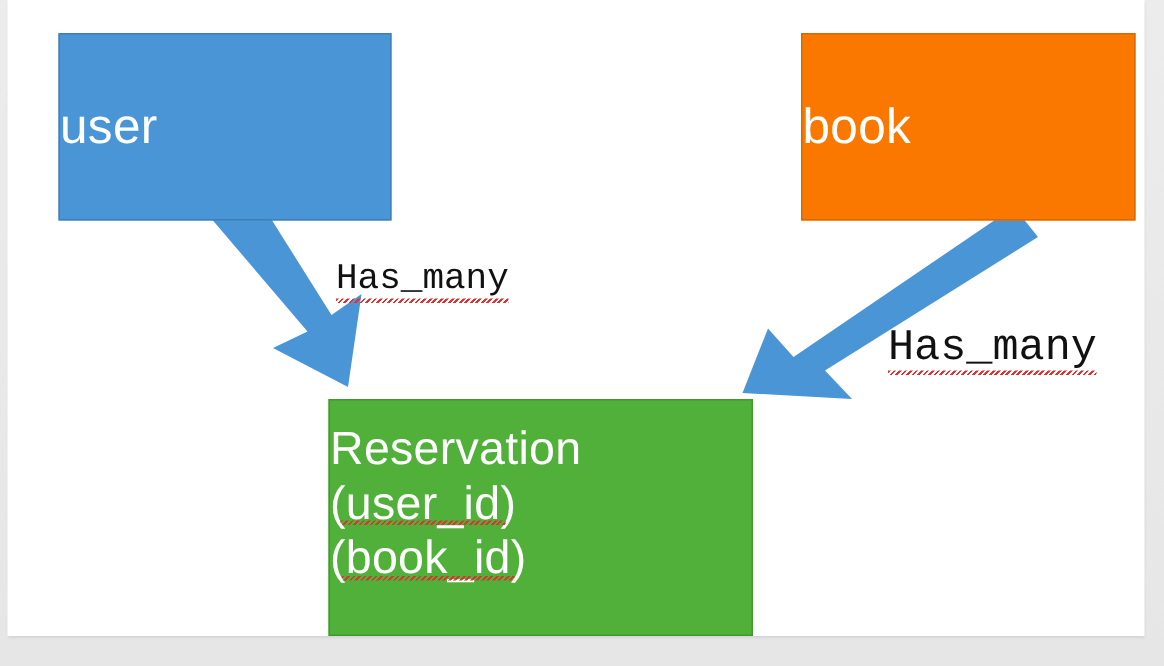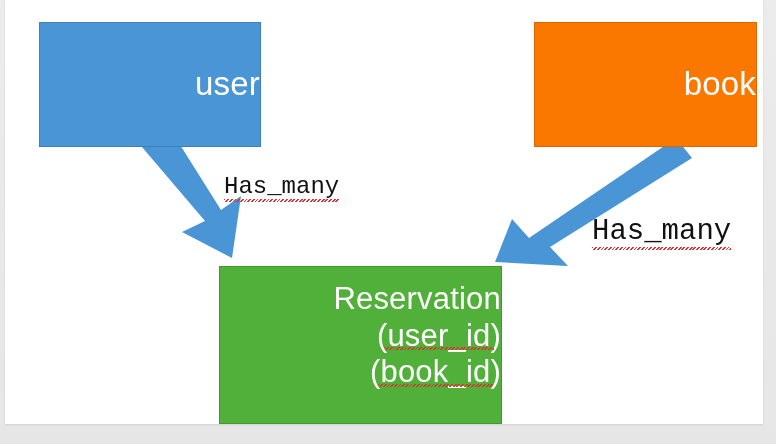--- a/index.html
+++ b/index.html
@@ -43,28 +43,27 @@
     left: 0; top: 0;
     width: 758px;
     height: 424px;
   }
 
   
   .node {
     position: absolute;
     box-sizing: border-box;
     display: flex;
-    align-items: flex-end;
+    align-items: flex-start;
     justify-content: center;
     flex-direction: column;
     color: #ffffff;
     text-align: center;
     line-height: 1.12;
     letter-spacing: 0.2px;
-    padding-left: 28px;
   }
   .node-title {
     display: block;
     white-space: nowrap;
   }
 
   #node-user {
     left: 34px;
     top: 22px;
     width: 222px;

